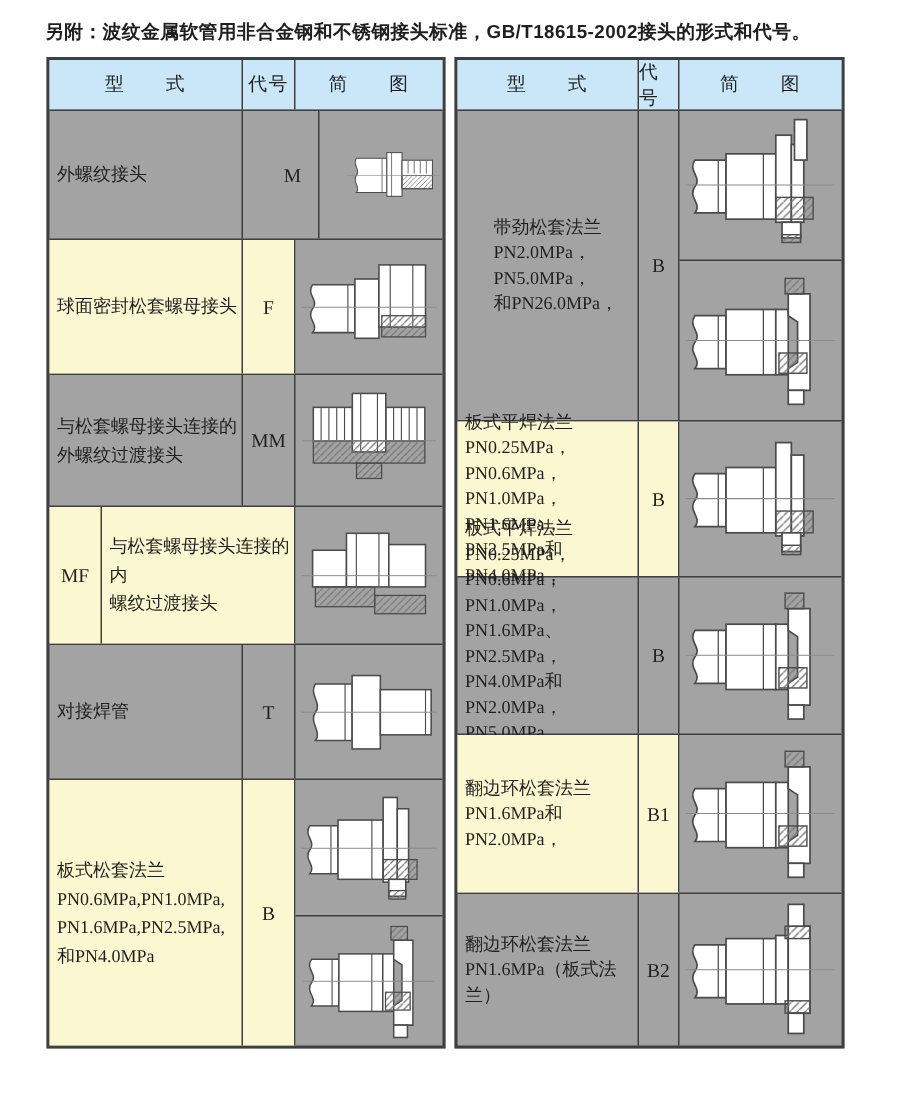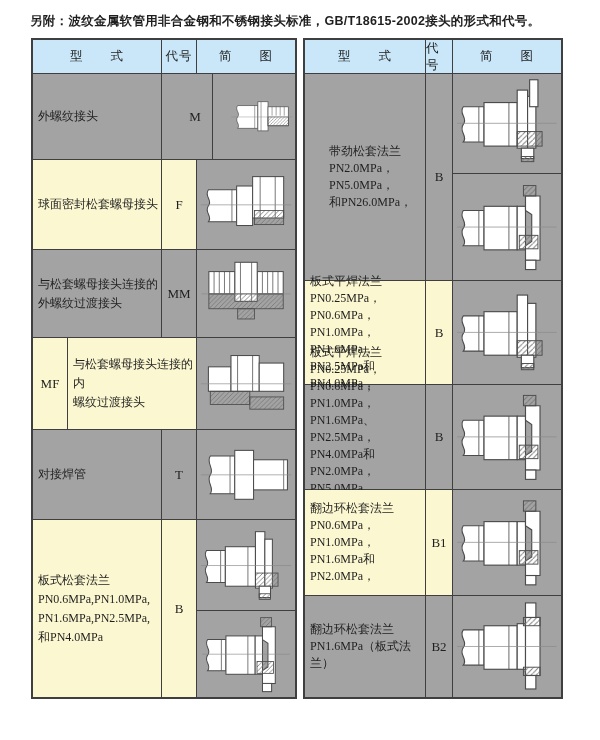--- a/index.html
+++ b/index.html
@@ -347,21 +347,20 @@
             <rect x="62" y="52" width="18" height="13" fill="url(#h11)" stroke="#4b4b4b" stroke-width="0.9"></rect>
             <rect x="68" y="76" width="10" height="9" fill="#fff" stroke="#4b4b4b" stroke-width="1.1"></rect>
             <line x1="2" y1="44" x2="98" y2="44" stroke="#8a8a8a" stroke-width="0.7"></line>
           </svg>
         </div>
       </div>
     </div>
     <div class="t-row" style="height: 106px;">
       <div class="cell type-cell hl" style="width: 121px; --lh: 17px;">
         <div class="line">翻边环松套法兰</div>
-        <div class="line">PN0.6MPa，PN1.0MPa，</div>
         <div class="line">PN1.6MPa和PN2.0MPa，</div>
       </div>
       <div class="cell code-cell hl" style="width: 27px;">B1</div>
       <div class="cell diagram-cell" style="flex: 1 1 0%;">
         <div class="sub-diagram" style="height: 106px;">
           <svg viewBox="0 0 100 88" preserveAspectRatio="xMidYMid meet">
     <defs>
               <pattern id="h12" patternUnits="userSpaceOnUse" width="5" height="5">
       <path d="M0 5 L5 0" stroke="#777" stroke-width="0.9"></path>
               </pattern>

